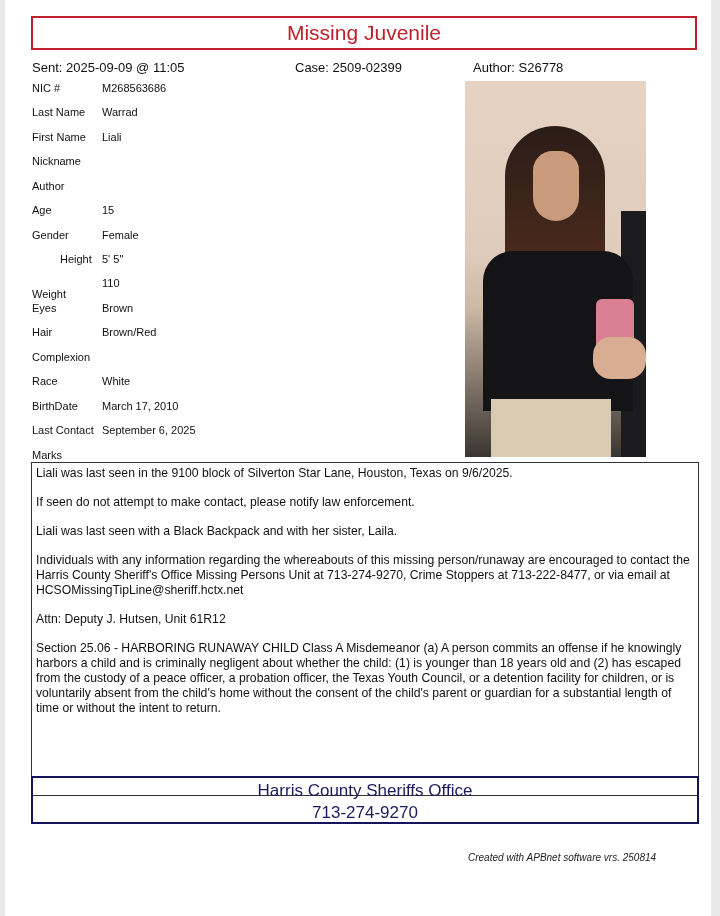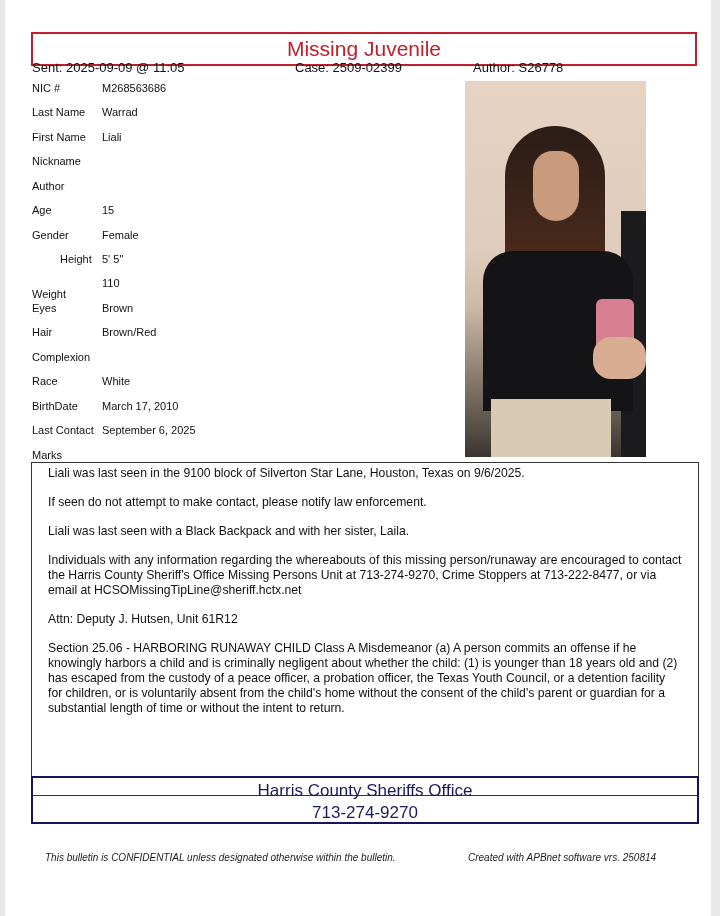--- a/index.html
+++ b/index.html
@@ -8,21 +8,21 @@
     background:#e9e9ec;
     font-family:"Liberation Sans", sans-serif;
     color:#111;
     position:relative;
   }
   .page {
     position:absolute; left:5px; top:0; width:706px; height:916px;
     background:#ffffff;
   }
   .title-box {
-    position:absolute; left:26px; top:32px; width:666px; height:34px;
+    position:absolute; left:26px; top:16px; width:666px; height:34px;
     border:2px solid #c0202b; box-sizing:border-box;
     display:flex; align-items:center; justify-content:center;
   }
   .title-text { color:#c0202b; font-size:21px; }
   .meta-row { position:absolute; top:60px; font-size:13px; color:#111; }
   .meta-sent { left:27px; }
   .meta-case { left:290px; }
   .meta-author { left:468px; }
   .field-label { position:absolute; left:27px; font-size:11px; }
   .field-value { position:absolute; left:97px; font-size:11px; }
@@ -33,21 +33,21 @@
   }
   .photo .hair { position:absolute; left:40px; top:45px; width:100px; height:220px; border-radius:50px 50px 30px 30px; background:linear-gradient(180deg,#2a1c16 0%,#4a2a1c 60%,#6b3a24 100%); }
   .photo .face { position:absolute; left:68px; top:70px; width:46px; height:70px; border-radius:22px 22px 26px 26px; background:#c99a7c; }
   .photo .torso { position:absolute; left:18px; top:170px; width:150px; height:160px; border-radius:30px 30px 0 0; background:#141417; }
   .photo .skirt { position:absolute; left:26px; top:318px; width:120px; height:70px; background:#d9cbb3; }
   .photo .phone { position:absolute; left:131px; top:218px; width:38px; height:58px; border-radius:6px; background:#d87f93; }
   .photo .hand { position:absolute; left:128px; top:256px; width:53px; height:42px; border-radius:18px; background:#d9ad92; }
   .photo .other { position:absolute; left:156px; top:130px; width:30px; height:246px; background:#1b1a1c; }
   .marks-box {
     position:absolute; left:26px; top:462px; width:668px; height:334px;
-    border:1.5px solid #333; box-sizing:border-box; padding:3px 16px;
+    border:1.5px solid #333; box-sizing:border-box; padding:3px 4px;
     font-size:12.2px; line-height:15px;
   }
   .marks-box p { margin:0 0 14px 0; }
   .footer-box {
     position:absolute; left:26px; top:776px; width:668px; height:48px;
     border:2px solid #14145c; box-sizing:border-box;
     text-align:center; color:#1b1b5e; font-size:17px; line-height:22px; padding-top:2px;
   }
   .disclaimer {
     position:absolute; top:852px; font-size:10px; font-style:italic; color:#222;
@@ -119,15 +119,14 @@
     <p>Individuals with any information regarding the whereabouts of this missing person/runaway are encouraged to contact the Harris County Sheriff's Office Missing Persons Unit at 713-274-9270, Crime Stoppers at 713-222-8477, or via email at HCSOMissingTipLine@sheriff.hctx.net</p>
     <p>Attn: Deputy J. Hutsen, Unit 61R12</p>
     <p>Section 25.06 - HARBORING RUNAWAY CHILD Class A Misdemeanor (a) A person commits an offense if he knowingly harbors a child and is criminally negligent about whether the child: (1) is younger than 18 years old and (2) has escaped from the custody of a peace officer, a probation officer, the Texas Youth Council, or a detention facility for children, or is voluntarily absent from the child's home without the consent of the child's parent or guardian for a substantial length of time or without the intent to return.</p>
   </div>
 
   <div class="footer-box">
     <div>Harris County Sheriffs Office</div>
     <div>713-274-9270</div>
   </div>
 
-  <div class="disclaimer disc-left">This bulletin is CONFIDENTIAL unless designated otherwise within the bulletin.</div>
   <div class="disclaimer disc-right">Created with APBnet software vrs. 250814</div>
 </div>
 
 </body></html>

